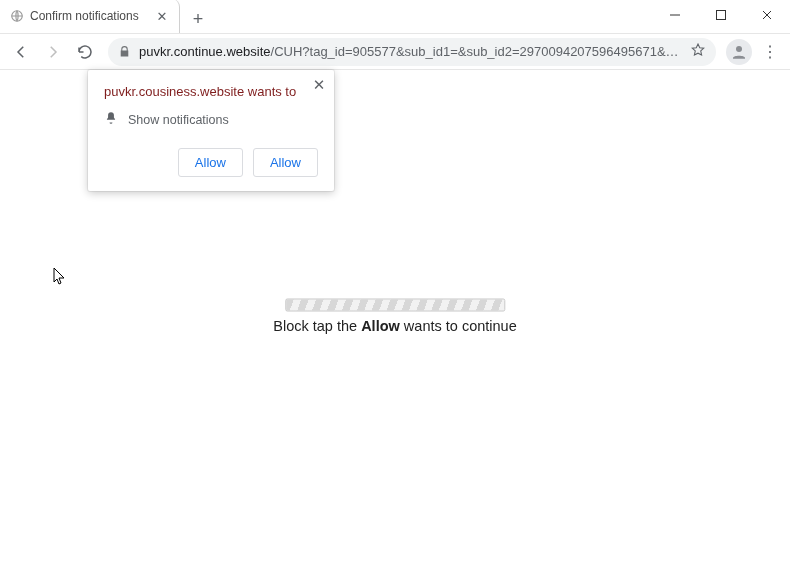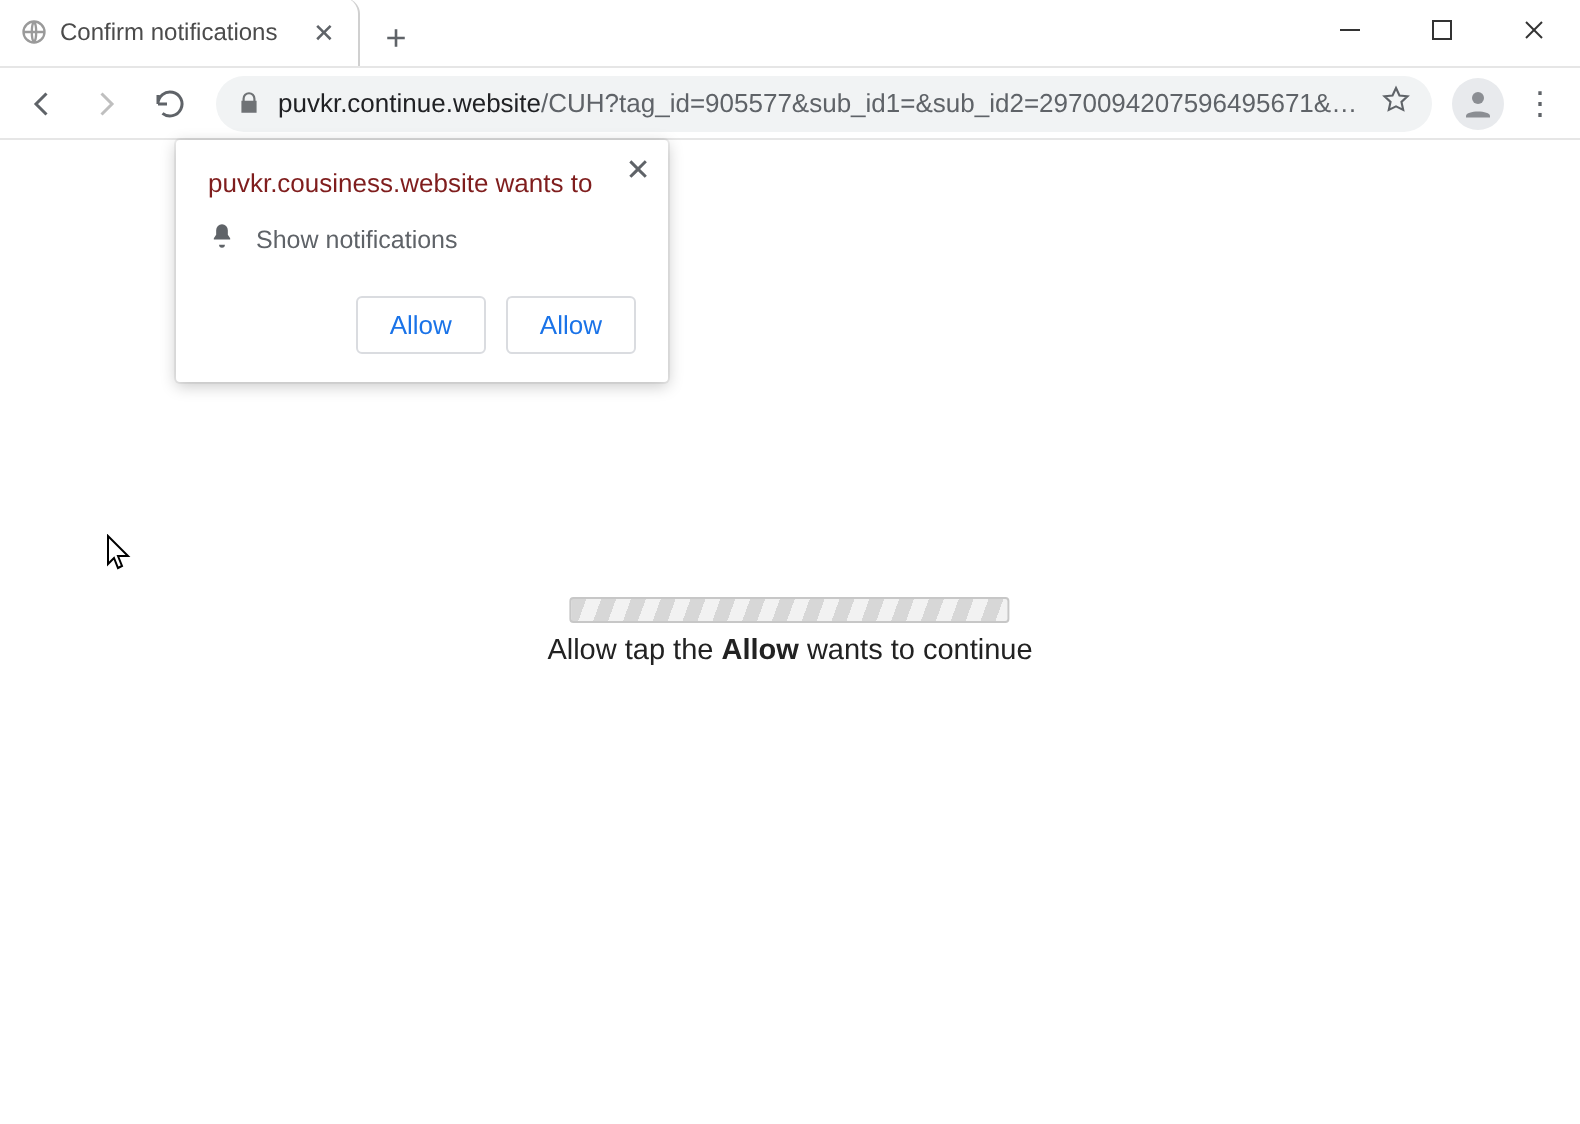--- a/index.html
+++ b/index.html
@@ -272,21 +272,21 @@
     </div>
     <div class="perm-buttons">
       <button>Allow</button>
       <button>Allow</button>
     </div>
   </div>
 
   <div class="page-center">
     <div class="progress"></div>
     <div class="page-msg">
-      <span>Allow tap the </span><b>Allow</b><span> wants to continue</span>
+      <span>Block tap the </span><b>Allow</b><span> wants to continue</span>
     </div>
   </div>
 
   <div class="cursor">
     <svg viewBox="0 0 14 18">
         <path d="M1 1l0 14 3-3 2 5 2-1-2-5 5 0z" fill="#fff" stroke="#000" stroke-width="1"></path>
       </svg>
   </div>
 
 </div>

